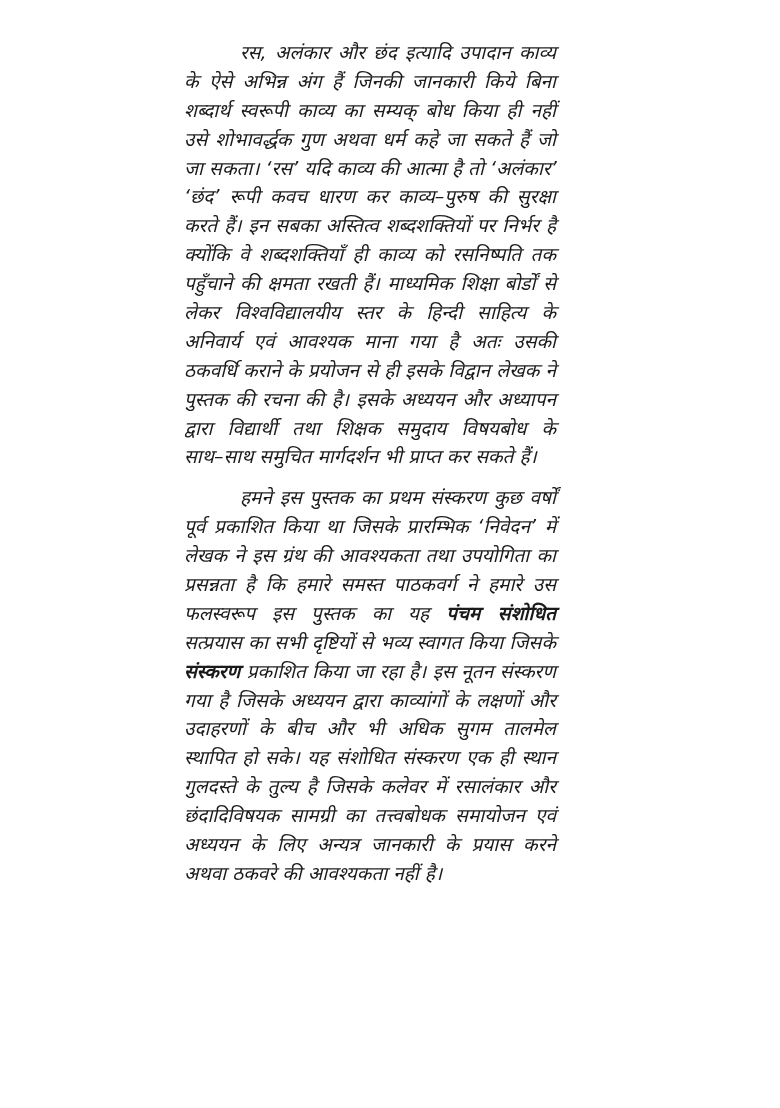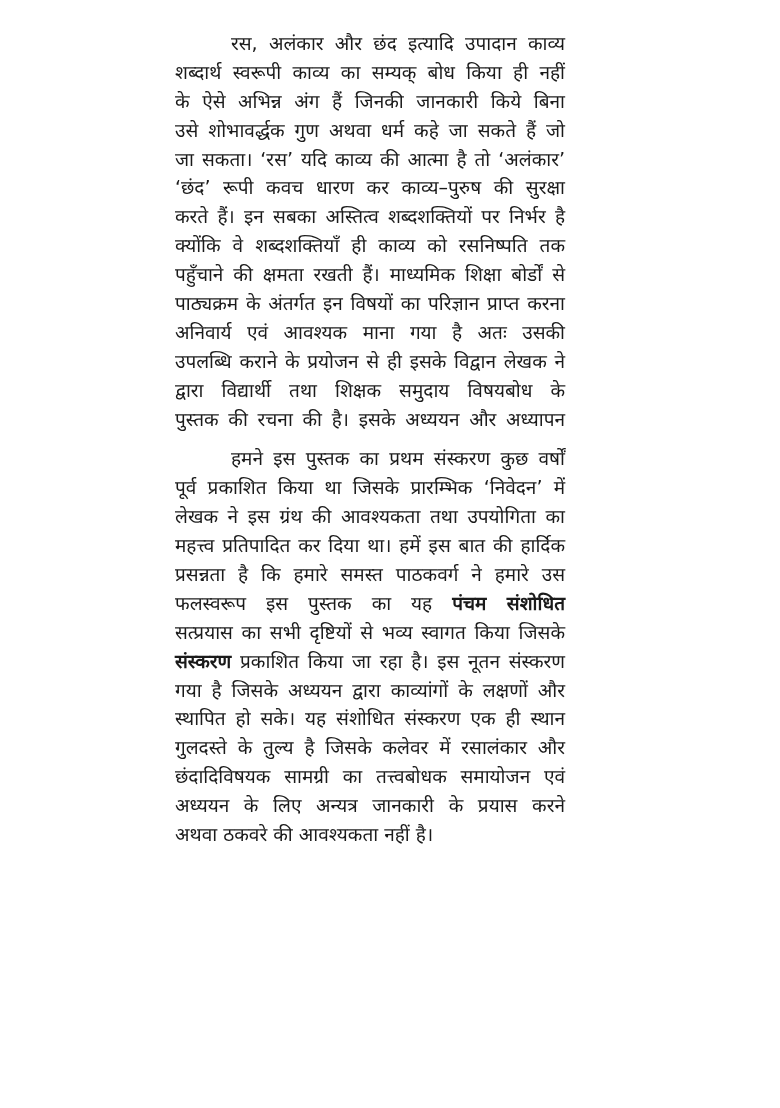--- a/index.html
+++ b/index.html
@@ -15,21 +15,22 @@
       font-family: "DejaVu Sans", "Liberation Sans", sans-serif;
       color: #1a1a1a;
     }
     .page {
       position: absolute;
       left: 172px;
       top: 26px;
       width: 396px;
     }
     .para {
-      margin: 3px;
+      margin: 12px;
+      font-style: italic;
     }
     .para + .para {
       margin-top: 11px;
     }
     .line {
       display: block;
       height: 28.9px;
       line-height: 28.9px;
       font-size: 19px;
       text-align: justify;
@@ -47,51 +48,52 @@
       font-weight: bold;
     }
   </style>
 </head>
 <body>
 
 <div class="page">
 
   <div class="para">
     <span class="line indent">रस, अलंकार और छंद इत्यादि उपादान काव्य</span>
+    <span class="line">के ऐसे अभिन्न अंग हैं जिनकी जानकारी किये बिना</span>
     <span class="line">शब्दार्थ स्वरूपी काव्य का सम्यक् बोध किया ही नहीं</span>
-    <span class="line">के ऐसे अभिन्न अंग हैं जिनकी जानकारी किये बिना</span>
     <span class="line">उसे शोभावर्द्धक गुण अथवा धर्म कहे जा सकते हैं जो</span>
     <span class="line">जा सकता। ‘रस’ यदि काव्य की आत्मा है तो ‘अलंकार’</span>
     <span class="line">‘छंद’ रूपी कवच धारण कर काव्य–पुरुष की सुरक्षा</span>
     <span class="line">करते हैं। इन सबका अस्तित्व शब्दशक्तियों पर निर्भर है</span>
     <span class="line">क्योंकि वे शब्दशक्तियाँ ही काव्य को रसनिष्पति तक</span>
     <span class="line">पहुँचाने की क्षमता रखती हैं। माध्यमिक शिक्षा बोर्डों से</span>
-    <span class="line">पाठ्यक्रम के अंतर्गत इन विषयों का परिज्ञान प्राप्त करना</span>
+    <span class="line">लेकर विश्वविद्यालयीय स्तर के हिन्दी साहित्य के</span>
     <span class="line">अनिवार्य एवं आवश्यक माना गया है अतः उसकी</span>
-    <span class="line">उपलब्धि कराने के प्रयोजन से ही इसके विद्वान लेखक ने</span>
+    <span class="line">ठकवर्धि कराने के प्रयोजन से ही इसके विद्वान लेखक ने</span>
+    <span class="line">पुस्तक की रचना की है। इसके अध्ययन और अध्यापन</span>
     <span class="line">द्वारा विद्यार्थी तथा शिक्षक समुदाय विषयबोध के</span>
-    <span class="line">पुस्तक की रचना की है। इसके अध्ययन और अध्यापन</span>
+    <span class="line last">साथ–साथ समुचित मार्गदर्शन भी प्राप्त कर सकते हैं।</span>
   </div>
 
   <div class="para">
     <span class="line indent">हमने इस पुस्तक का प्रथम संस्करण कुछ वर्षों</span>
     <span class="line">पूर्व प्रकाशित किया था जिसके प्रारम्भिक ‘निवेदन’ में</span>
     <span class="line">लेखक ने इस ग्रंथ की आवश्यकता तथा उपयोगिता का</span>
-    <span class="line">महत्त्व प्रतिपादित कर दिया था। हमें इस बात की हार्दिक</span>
     <span class="line">प्रसन्नता है कि हमारे समस्त पाठकवर्ग ने हमारे उस</span>
     <span class="line">
       <span>फलस्वरूप इस पुस्तक का यह</span>
       <span class="bold">पंचम संशोधित</span>
     </span>
     <span class="line">सत्प्रयास का सभी दृष्टियों से भव्य स्वागत किया जिसके</span>
     <span class="line">
       <span class="bold">संस्करण</span>
       <span>प्रकाशित किया जा रहा है। इस नूतन संस्करण</span>
     </span>
     <span class="line">गया है जिसके अध्ययन द्वारा काव्यांगों के लक्षणों और</span>
+    <span class="line">उदाहरणों के बीच और भी अधिक सुगम तालमेल</span>
     <span class="line">स्थापित हो सके। यह संशोधित संस्करण एक ही स्थान</span>
     <span class="line">गुलदस्ते के तुल्य है जिसके कलेवर में रसालंकार और</span>
     <span class="line">छंदादिविषयक सामग्री का तत्त्वबोधक समायोजन एवं</span>
     <span class="line">अध्ययन के लिए अन्यत्र जानकारी के प्रयास करने</span>
     <span class="line last">अथवा ठकवरे की आवश्यकता नहीं है।</span>
   </div>
 
 </div>
 
 </body></html>

